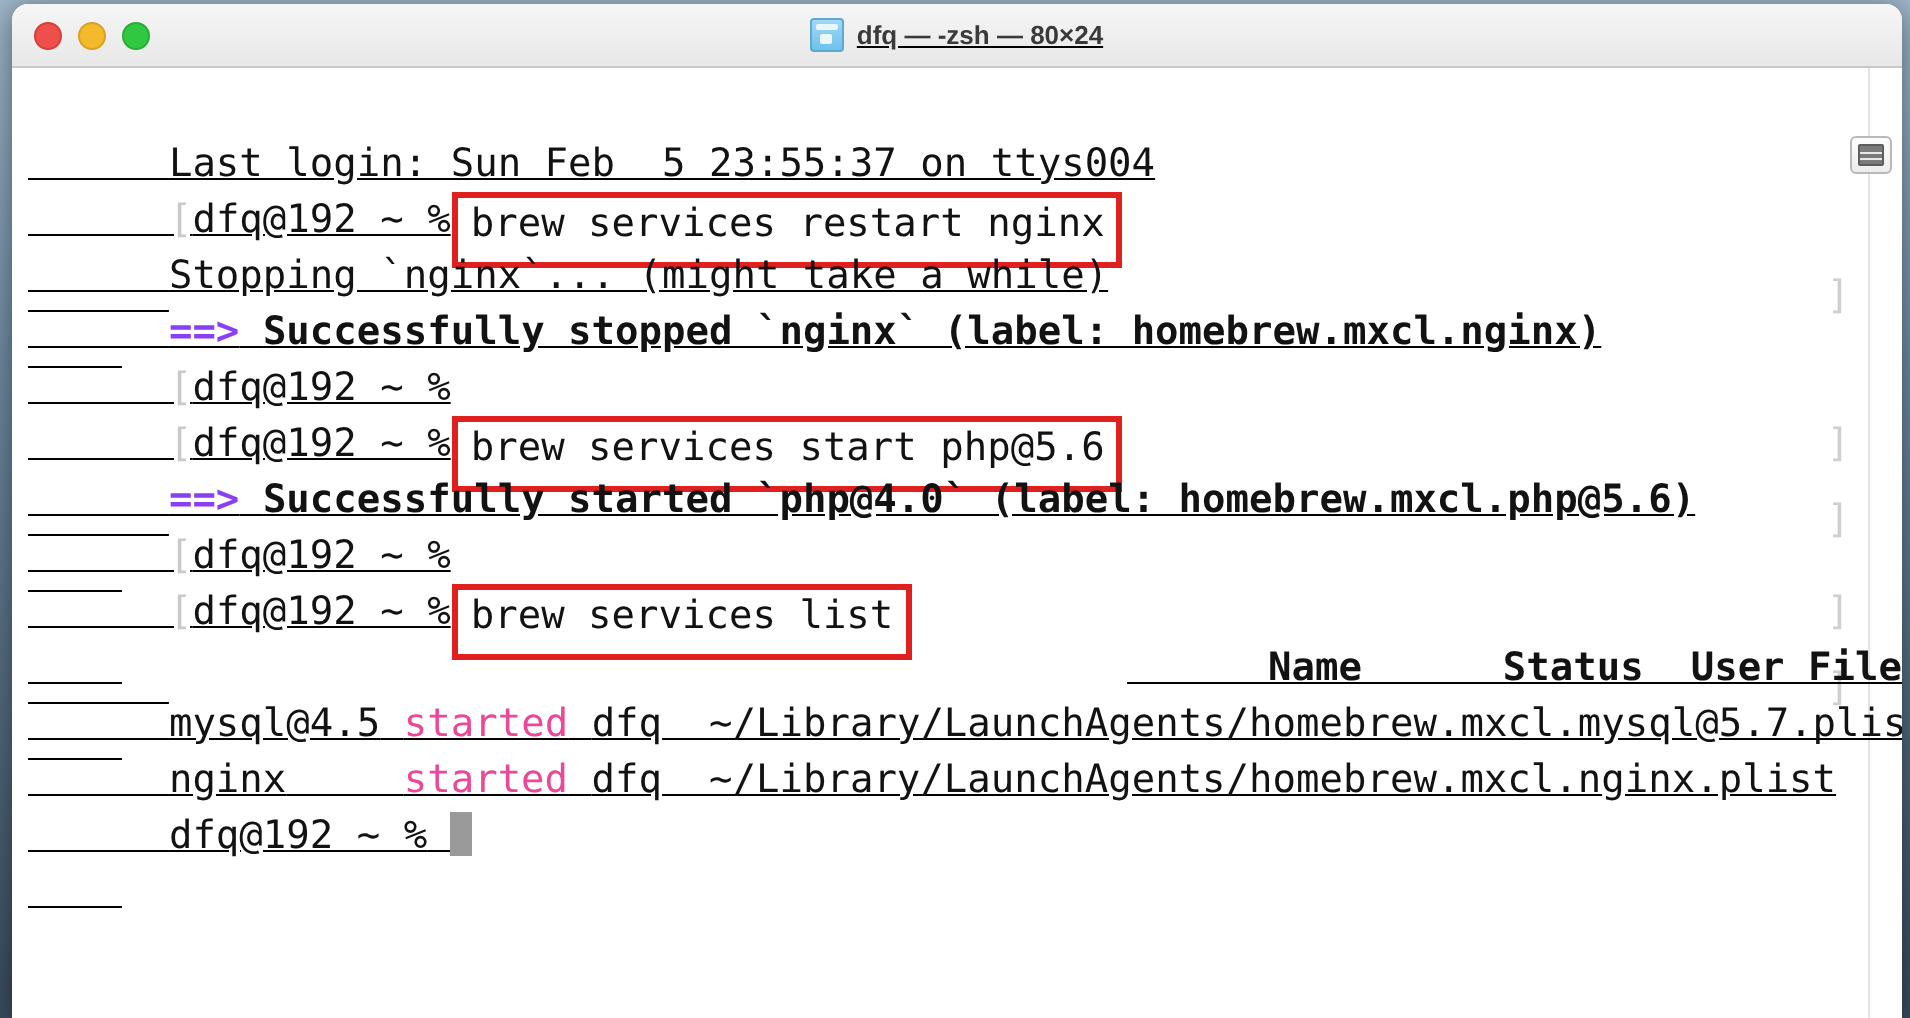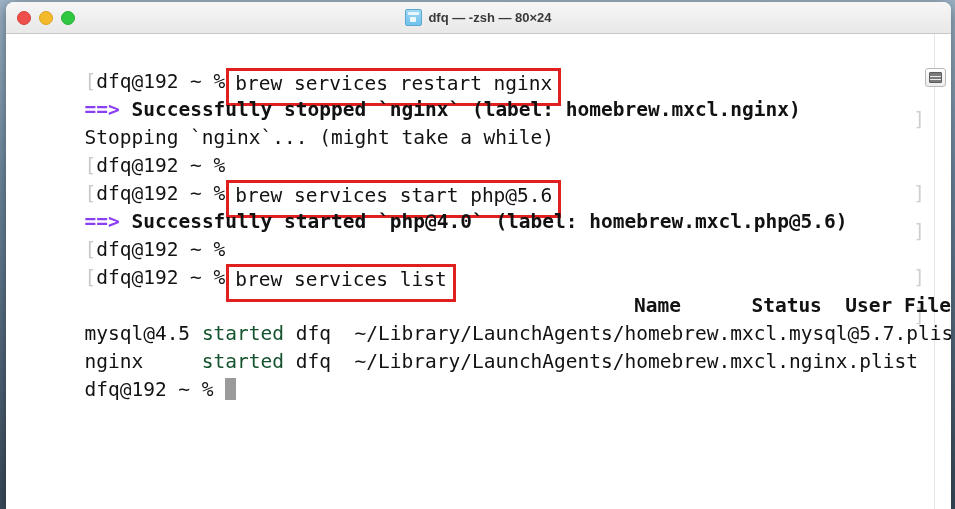--- a/index.html
+++ b/index.html
@@ -25,20 +25,21 @@
   #window {
     position: absolute;
     left: 6px;
     top: 2px;
     width: 945px;
     height: 507px;
     background: #ffffff;
     border-radius: 8px 8px 0 0;
     box-shadow: 0 2px 14px rgba(0,0,0,.45);
     overflow: hidden;
+    text-decoration: underline;
   }
 
   #titlebar {
     position: relative;
     height: 31px;
     background: linear-gradient(180deg, #f6f6f6 0%, #e8e8e8 100%);
     border-bottom: 1px solid #c8c8c8;
     display: flex;
     align-items: center;
   }
@@ -156,21 +157,21 @@
     color: #c9c9c9;
   }
   .bracket-right {
     position: absolute;
     right: 26px;
     color: #cfcfcf;
   }
 
   .arrow   { color: #8b3ff5; font-weight: bold; }
   .bold    { font-weight: bold; }
-  .green   { color: #14532d; }
+  .green   { color: #ec4899; }
   .hdr     { font-weight: bold; text-align: right; }
 
   .boxed {
     border: 3px solid #e01f1f;
     padding: 0 6px 0 6px;
     margin-left: 1px;
     display: inline-block;
     line-height: 26px;
     height: 38px;
     vertical-align: -2px;
@@ -216,32 +217,35 @@
   </div>
 
   <div id="term">
 
     <div id="scroll-gutter"></div>
 
     <div id="pane-button">
       <span class="glyph"></span>
     </div>
 
+    <div class="line">
+      <span>Last login: Sun Feb  5 23:55:37 on ttys004</span>
+    </div>
 
     <div class="line">
       <span class="bracket-left">[</span><span>dfq@192 ~ %</span><span class="boxed">brew services restart nginx</span>
       <span class="bracket-right">]</span>
     </div>
 
     <div class="line">
+      <span>Stopping `nginx`... (might take a while)</span>
+    </div>
+
+    <div class="line">
       <span class="arrow">==&gt;</span><span class="bold"> </span><span class="bold">Successfully stopped `nginx` (label: homebrew.mxcl.nginx)</span>
-    </div>
-
-    <div class="line">
-      <span>Stopping `nginx`... (might take a while)</span>
     </div>
 
 
     <div class="line">
       <span class="bracket-left">[</span><span>dfq@192 ~ %</span>
       <span class="bracket-right">]</span>
     </div>
 
     <div class="line">
       <span class="bracket-left">[</span><span>dfq@192 ~ %</span><span class="boxed">brew services start php@5.6</span>

